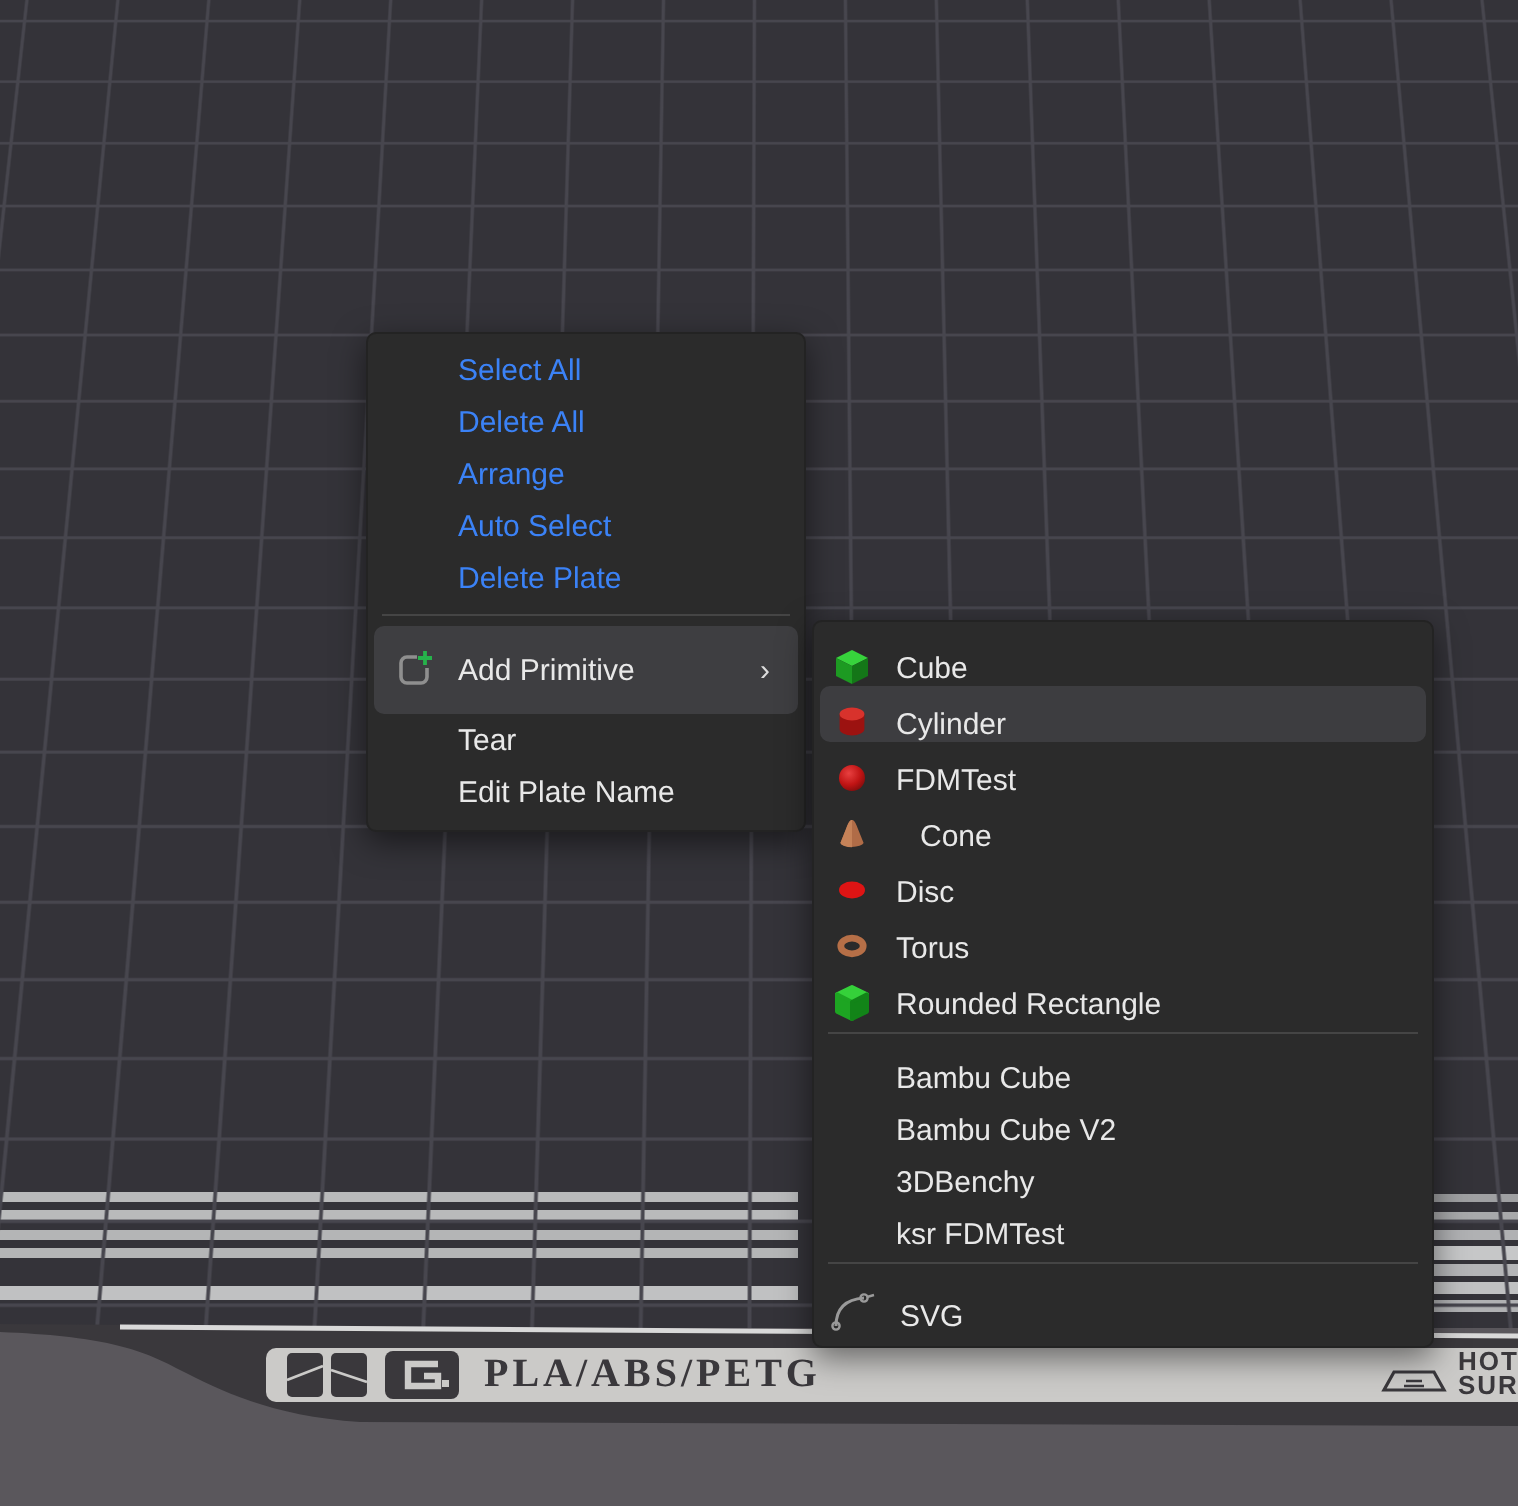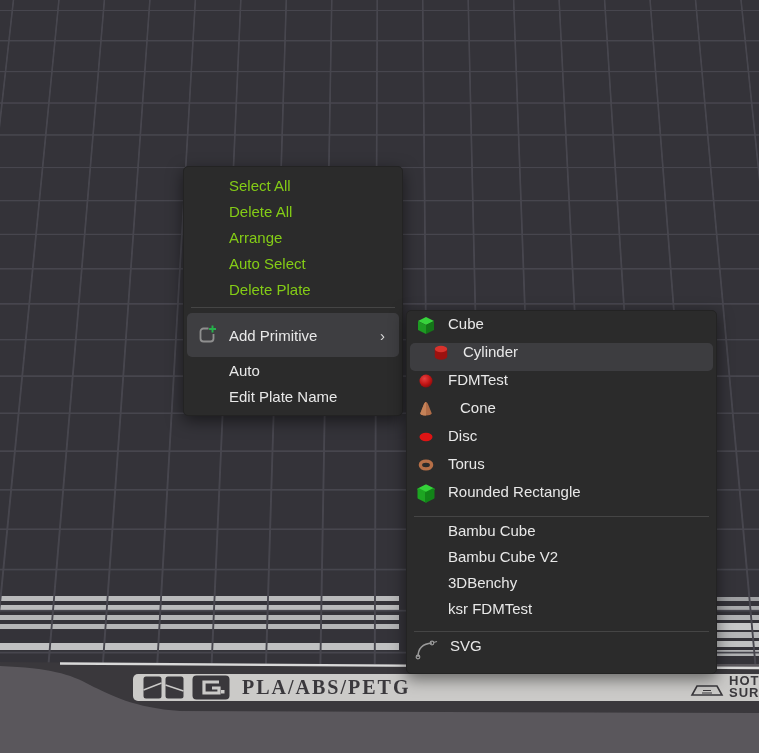--- a/index.html
+++ b/index.html
@@ -69,33 +69,33 @@
   
   .menu {
     position:absolute; background:#2b2b2b; border:1px solid #232323;
     border-radius:5px; box-shadow:0 5px 16px rgba(0,0,0,.5);
     color:#e8e8e8; font-size:15px; z-index:10;
   }
   .main-menu { left:183px; top:166px; width:220px; padding:5px 0 6px 0; }
   .sub-menu  { left:406px; top:310px; width:311px; padding:4px 0 6px 0; z-index:11; }
 
   .mi { display:flex; align-items:center; height:26px; cursor:default; }
-  .mi-disabled { color:#84cc16; padding-left:45px; }
+  .mi-disabled { color:#3b82f6; padding-left:45px; }
   .mi-plain { padding-left:45px; }
   .mi-hl { background:#3e3e41; border-radius:5px; margin:0 3px; height:44px; }
   .mi-icon { width:22px; height:22px; margin-left:9px; flex:0 0 auto; display:flex; align-items:center; justify-content:center; }
   .mi-hl .mi-label { margin-left:11px; }
   .chevron { margin-left:auto; margin-right:14px; color:#dcdcdc; font-size:15px; }
 
   .sep { height:1px; background:#454545; margin:5px 7px; }
 
-  .smi { display:flex; align-items:flex-start; height:28px; }
+  .smi { display:flex; align-items:flex-end; height:28px; }
   .smi-icon { width:20px; height:20px; margin-left:9px; flex:0 0 auto; }
   .smi-label { margin-left:12px; }
-  .smi-sel { background:#3d3d40; border-radius:5px; margin:0 3px;padding-left:15px; }
+  .smi-sel { background:#3d3d40; border-radius:5px; margin:0 3px; }
   .smi-sel .smi-icon { margin-left:6px; }
   .smi-model { height:26px; padding-left:41px; }
   .smi-svg { height:30px; }
   .smi-svg .smi-icon { width:24px; height:24px; margin-left:7px; }
 </style>
 </head>
 <body>
 
 <div class="viewport">
 
@@ -159,21 +159,21 @@
       <span class="mi-icon">
         <svg width="22" height="22" viewBox="0 0 22 22">
           <path d="M12.5,4.5 H7.5 a3,3 0 0 0 -3,3 v7 a3,3 0 0 0 3,3 h7 a3,3 0 0 0 3,-3 V10" stroke="#8f8f8f" stroke-width="1.8" fill="none"></path>
           <path d="M16.5,1.5 v7 M13,5 h7" stroke="#26b24b" stroke-width="1.9" fill="none"></path>
         </svg>
       </span>
       <span class="mi-label">Add Primitive</span>
       <span class="chevron">›</span>
     </div>
     <div class="mi mi-plain">
-      <span>Auto</span>
+      <span>Tear</span>
     </div>
     <div class="mi mi-plain">
       <span>Edit Plate Name</span>
     </div>
   </div>
 
   <div class="menu sub-menu">
 
     <div class="smi">
       <svg class="smi-icon" viewBox="0 0 20 20">

